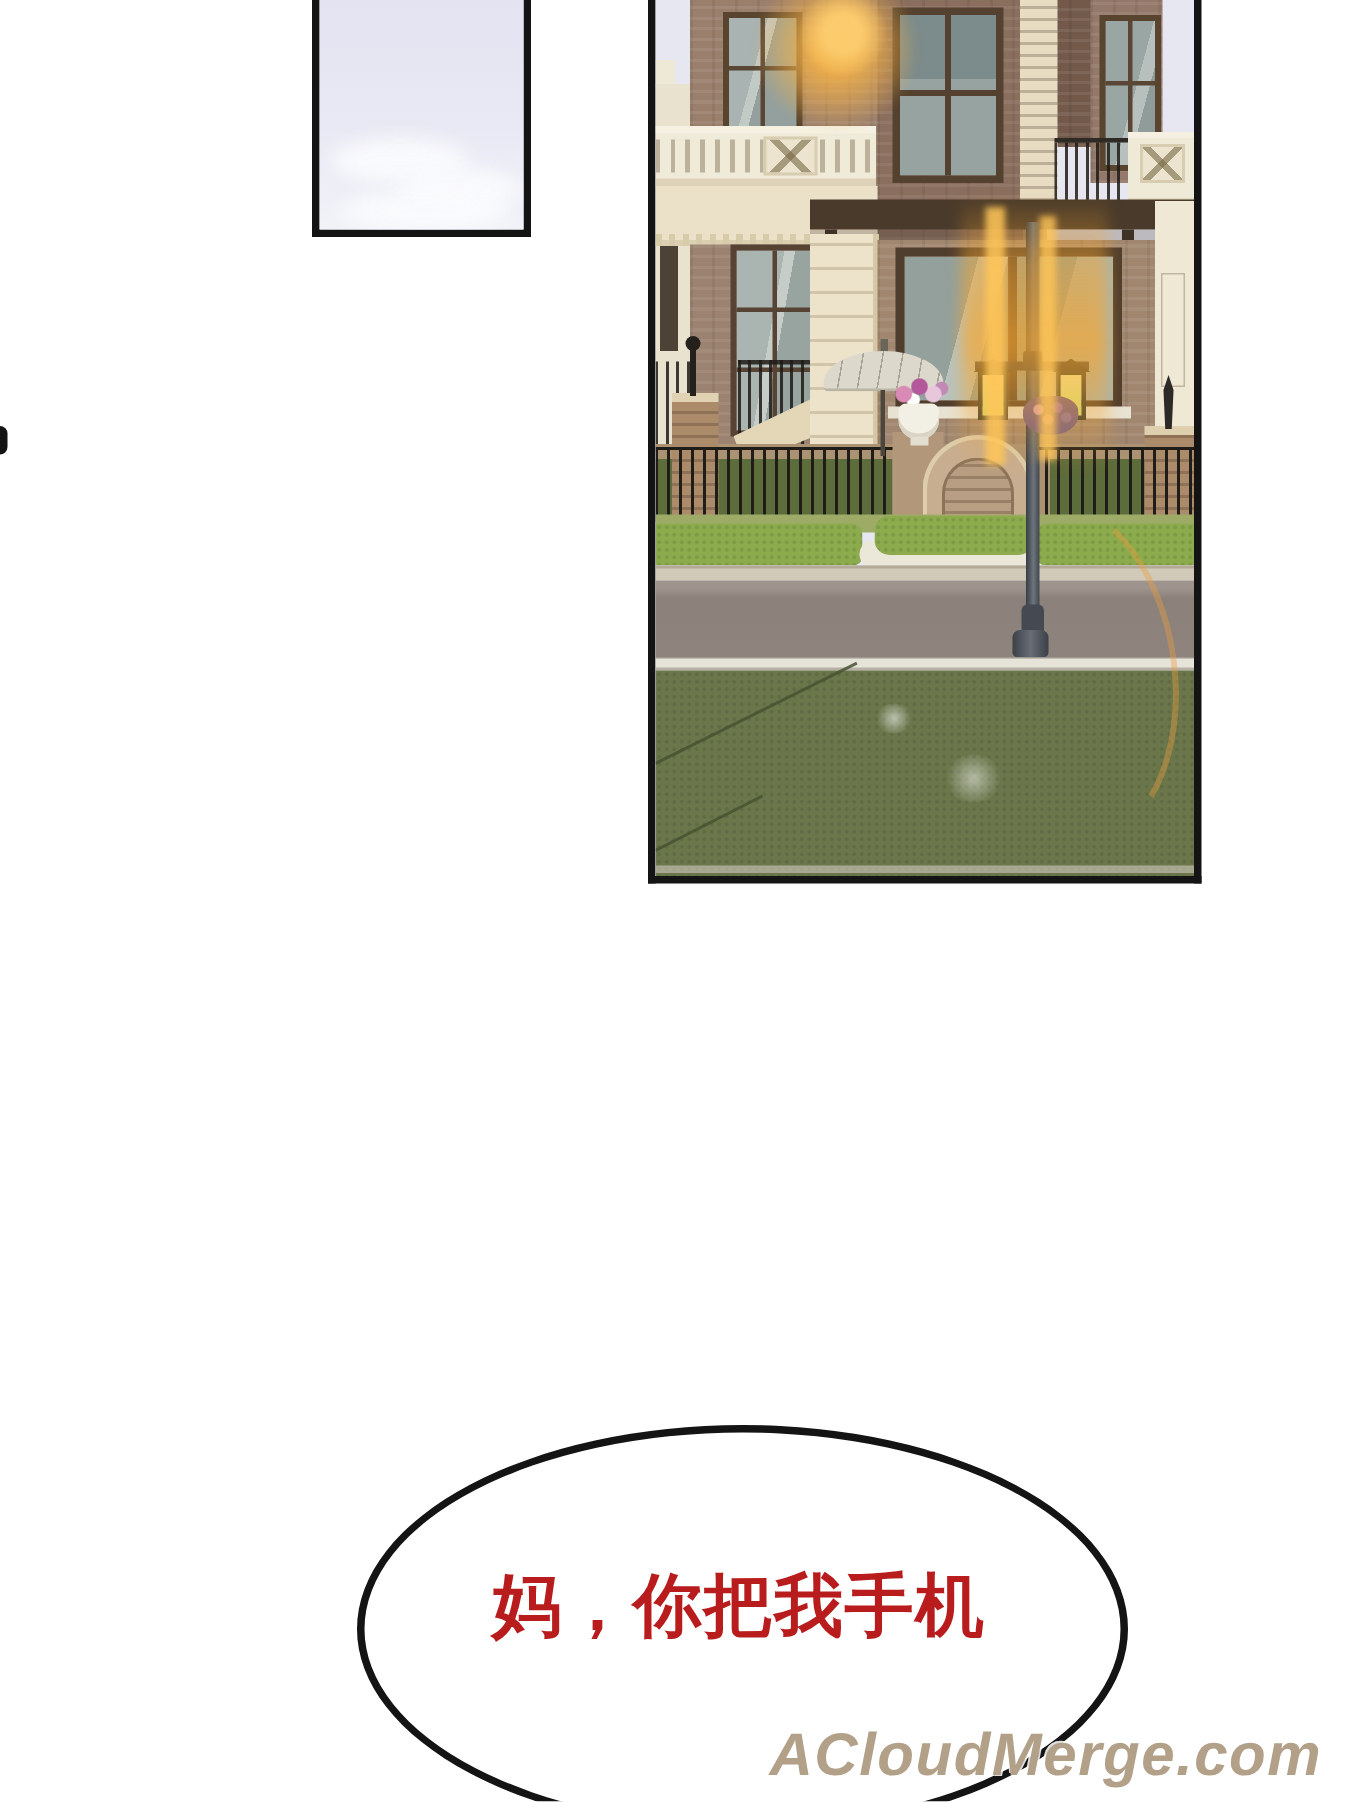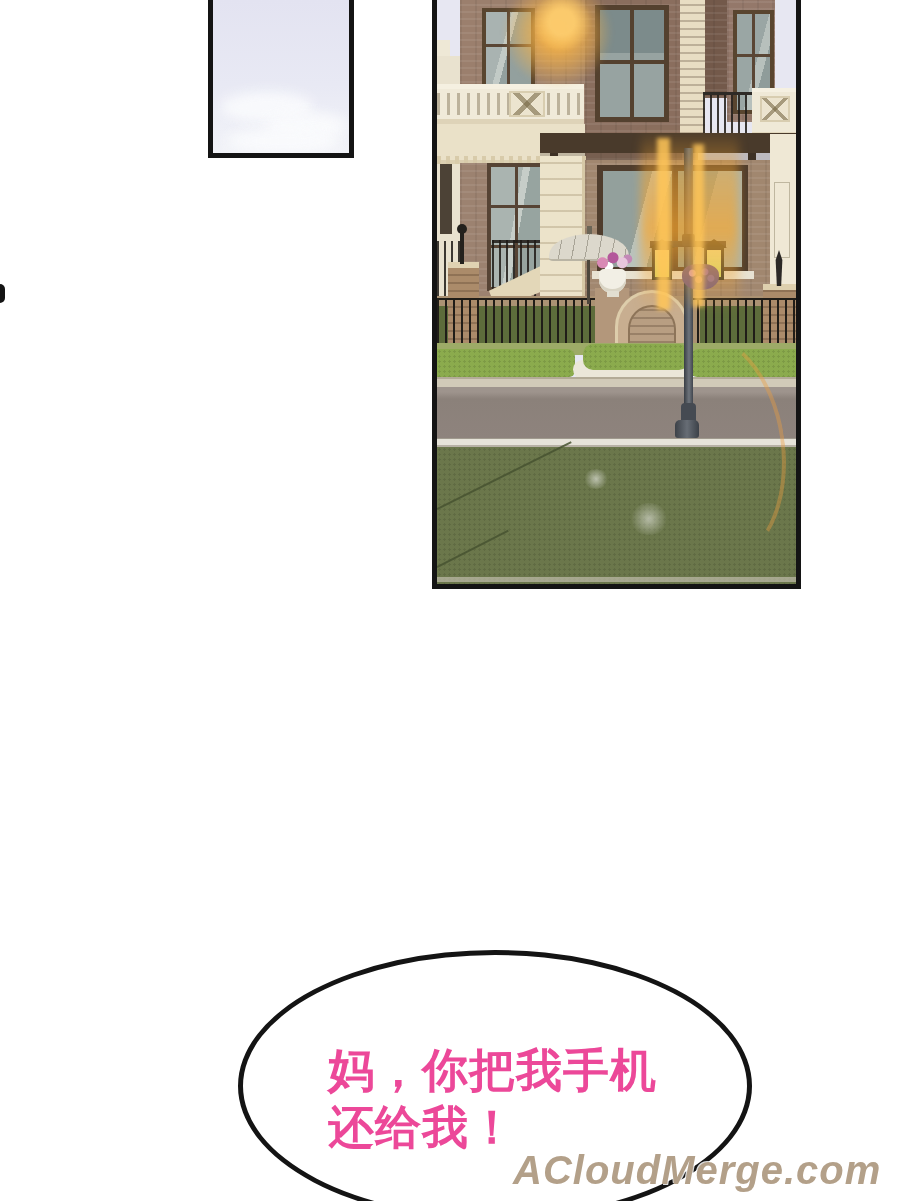--- a/index.html
+++ b/index.html
@@ -20,21 +20,21 @@
   .xpanel{position:absolute;background:
       linear-gradient(45deg, rgba(0,0,0,0) 44%, rgba(120,105,70,.6) 44% 56%, rgba(0,0,0,0) 56%),
       linear-gradient(-45deg, rgba(0,0,0,0) 44%, rgba(120,105,70,.6) 44% 56%, rgba(0,0,0,0) 56%),#ece4cf;
       border:2px solid #d8cdb0;box-sizing:border-box;}
   .cloud{position:absolute;background:#fafbfd;border-radius:50%;filter:blur(6px);opacity:.92;}
   .panel{box-sizing:border-box;border:5px solid #141414;border-top:none;overflow:hidden;}
   .wm-cjk{font-weight:bold;font-size:90px;line-height:1;color:#ffffff;white-space:nowrap;
       -webkit-text-stroke:3.5px #c6d5db;letter-spacing:0px;}
   .wm-url{font-weight:bold;font-style:italic;font-size:40px;line-height:1;color:#b3a089;letter-spacing:1px;
       white-space:nowrap;text-shadow:1px 1px 0 rgba(255,255,255,.85),-1px -1px 0 rgba(255,255,255,.85);}
-  .speech{font-weight:700;font-size:46px;line-height:57px;color:#ec4899;letter-spacing:1px;white-space:nowrap;}
+  .speech{font-weight:700;font-size:46px;line-height:57px;color:#b91c1c;letter-spacing:1px;white-space:nowrap;}
 </style>
 </head>
 <body>
 
 <div class="page">
 
   <div class="a" style="left:0;top:284px;width:5px;height:19px;background:#141414;border-radius:0 10px 10px 0;"></div>
 
   <div class="a panel" style="left:208px;top:0;width:146px;height:158px;">
     <div class="a" style="left:0;top:0;width:138px;height:154px;background:linear-gradient(180deg,#e3e3f1 0%,#e8e9f4 55%,#f2f3f8 100%);"></div>
@@ -172,16 +172,15 @@
 
   <div class="a" style="left:238px;top:950px;width:514px;height:272px;background:#ffffff;border-radius:50%;z-index:4;"></div>
 
 
   <div class="a" style="left:238px;top:950px;width:514px;height:272px;border:5px solid #141414;border-radius:50%;box-sizing:border-box;z-index:6;"></div>
 
   <div class="a wm-url" style="left:513px;top:1150px;z-index:7;">ACloudMerge.com</div>
 
   <div class="a speech" style="left:328px;top:1042px;z-index:8;">
     <div>妈，你把我手机</div>
-    <div>还给我！</div>
   </div>
 
 </div>
 
 </body></html>

